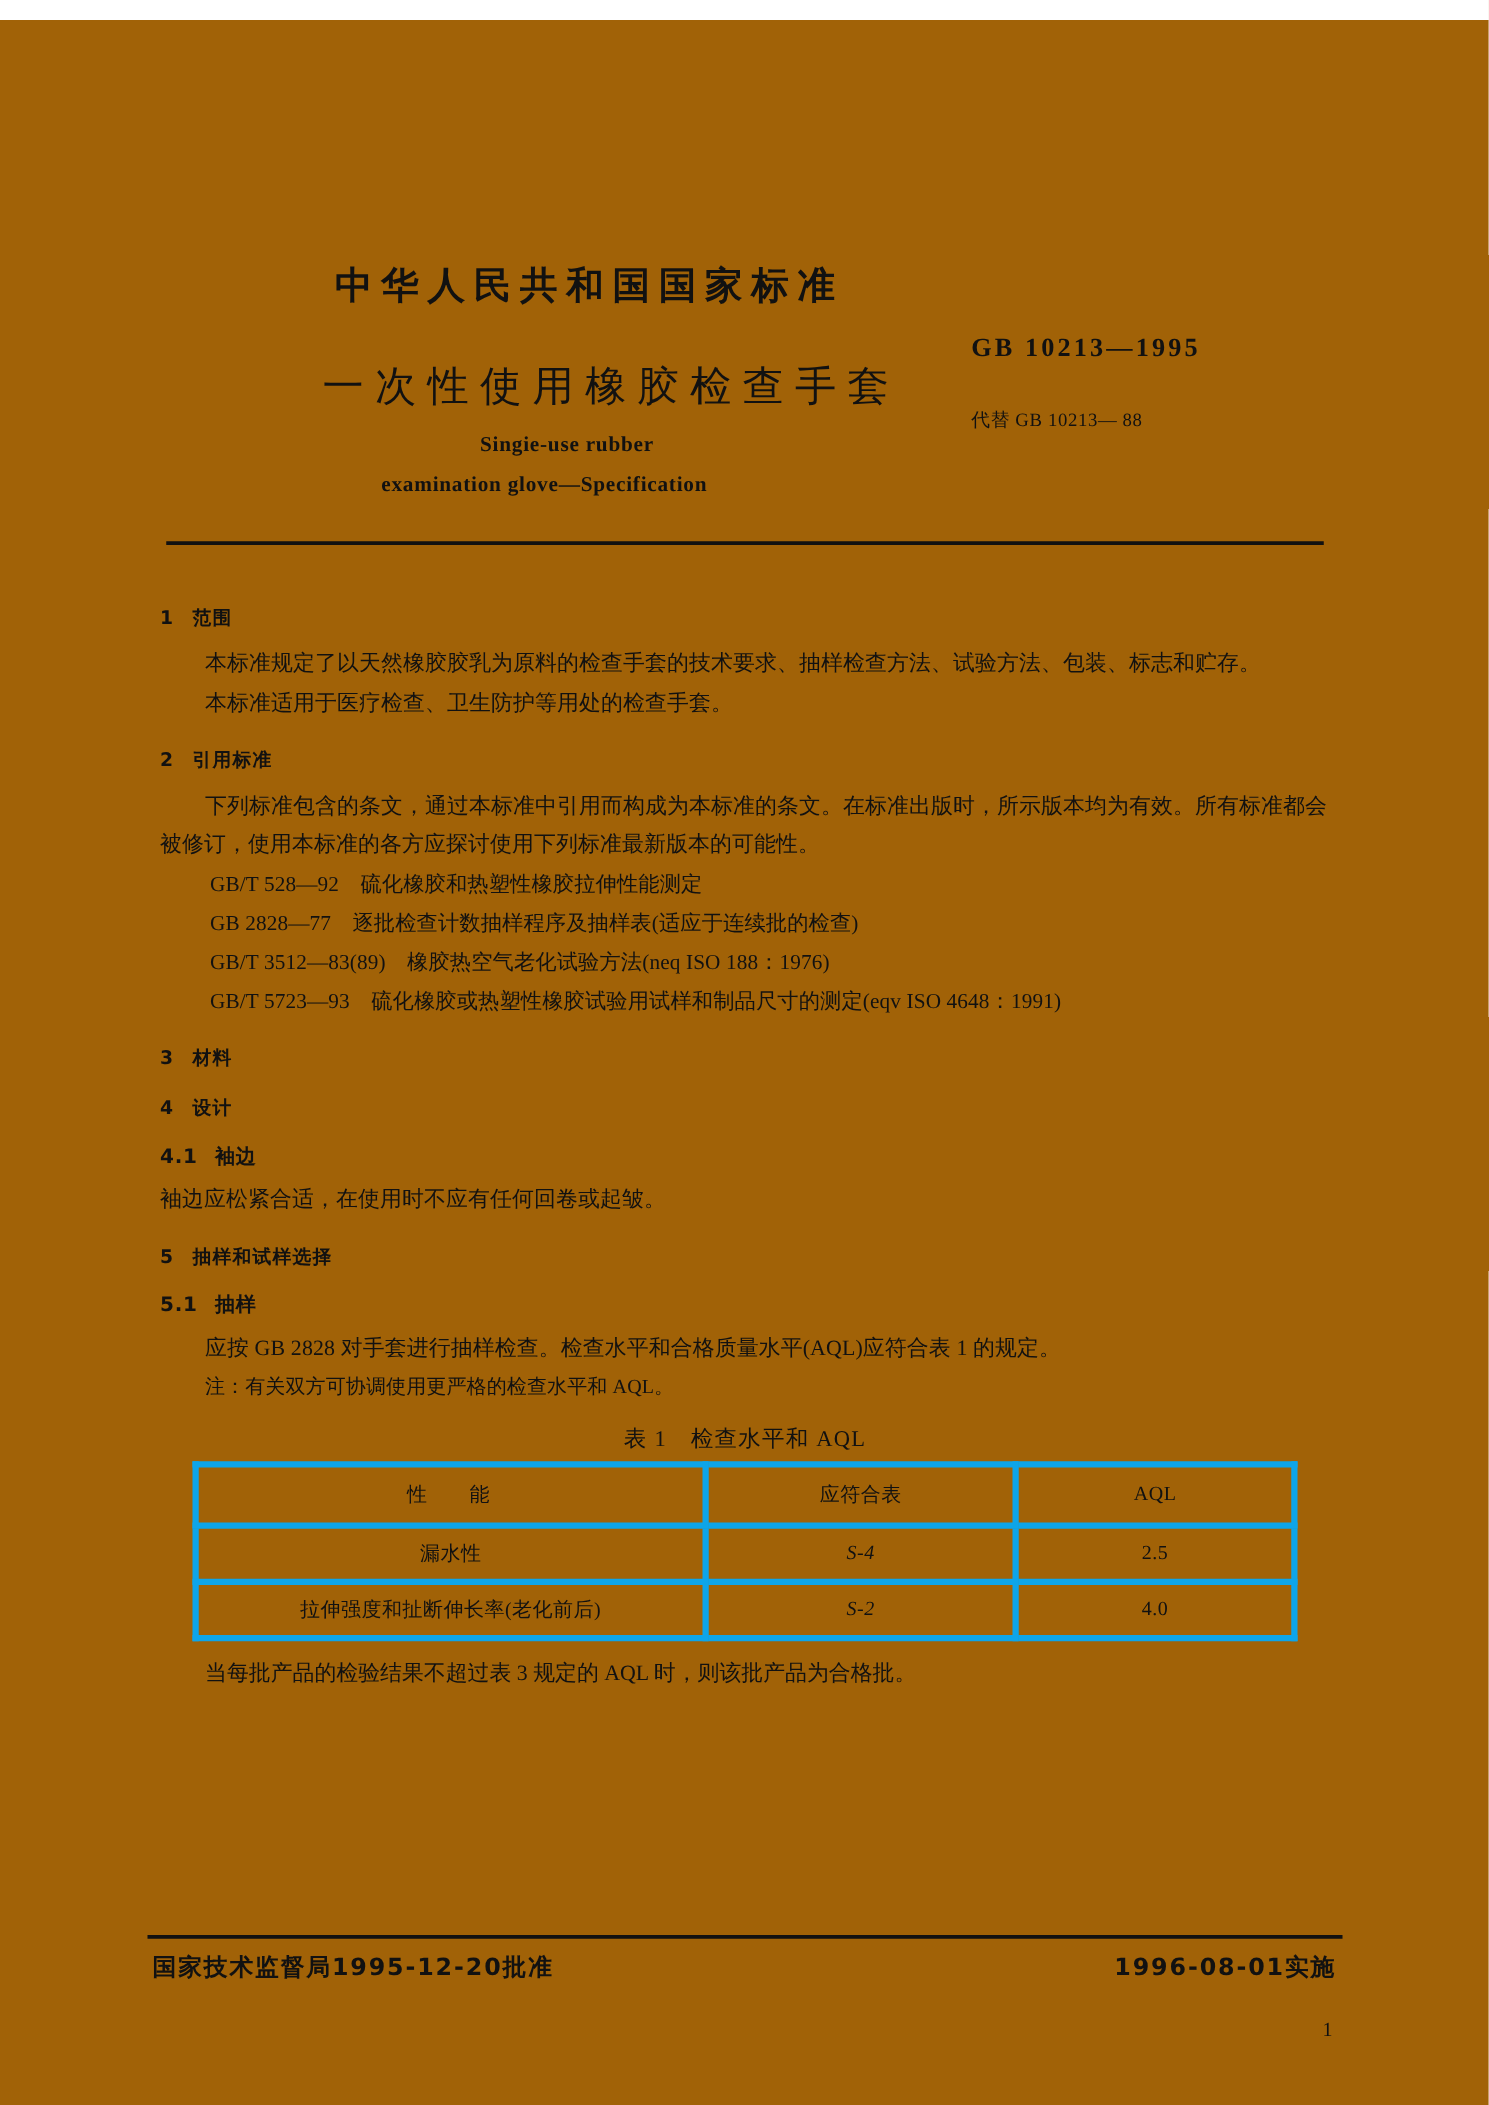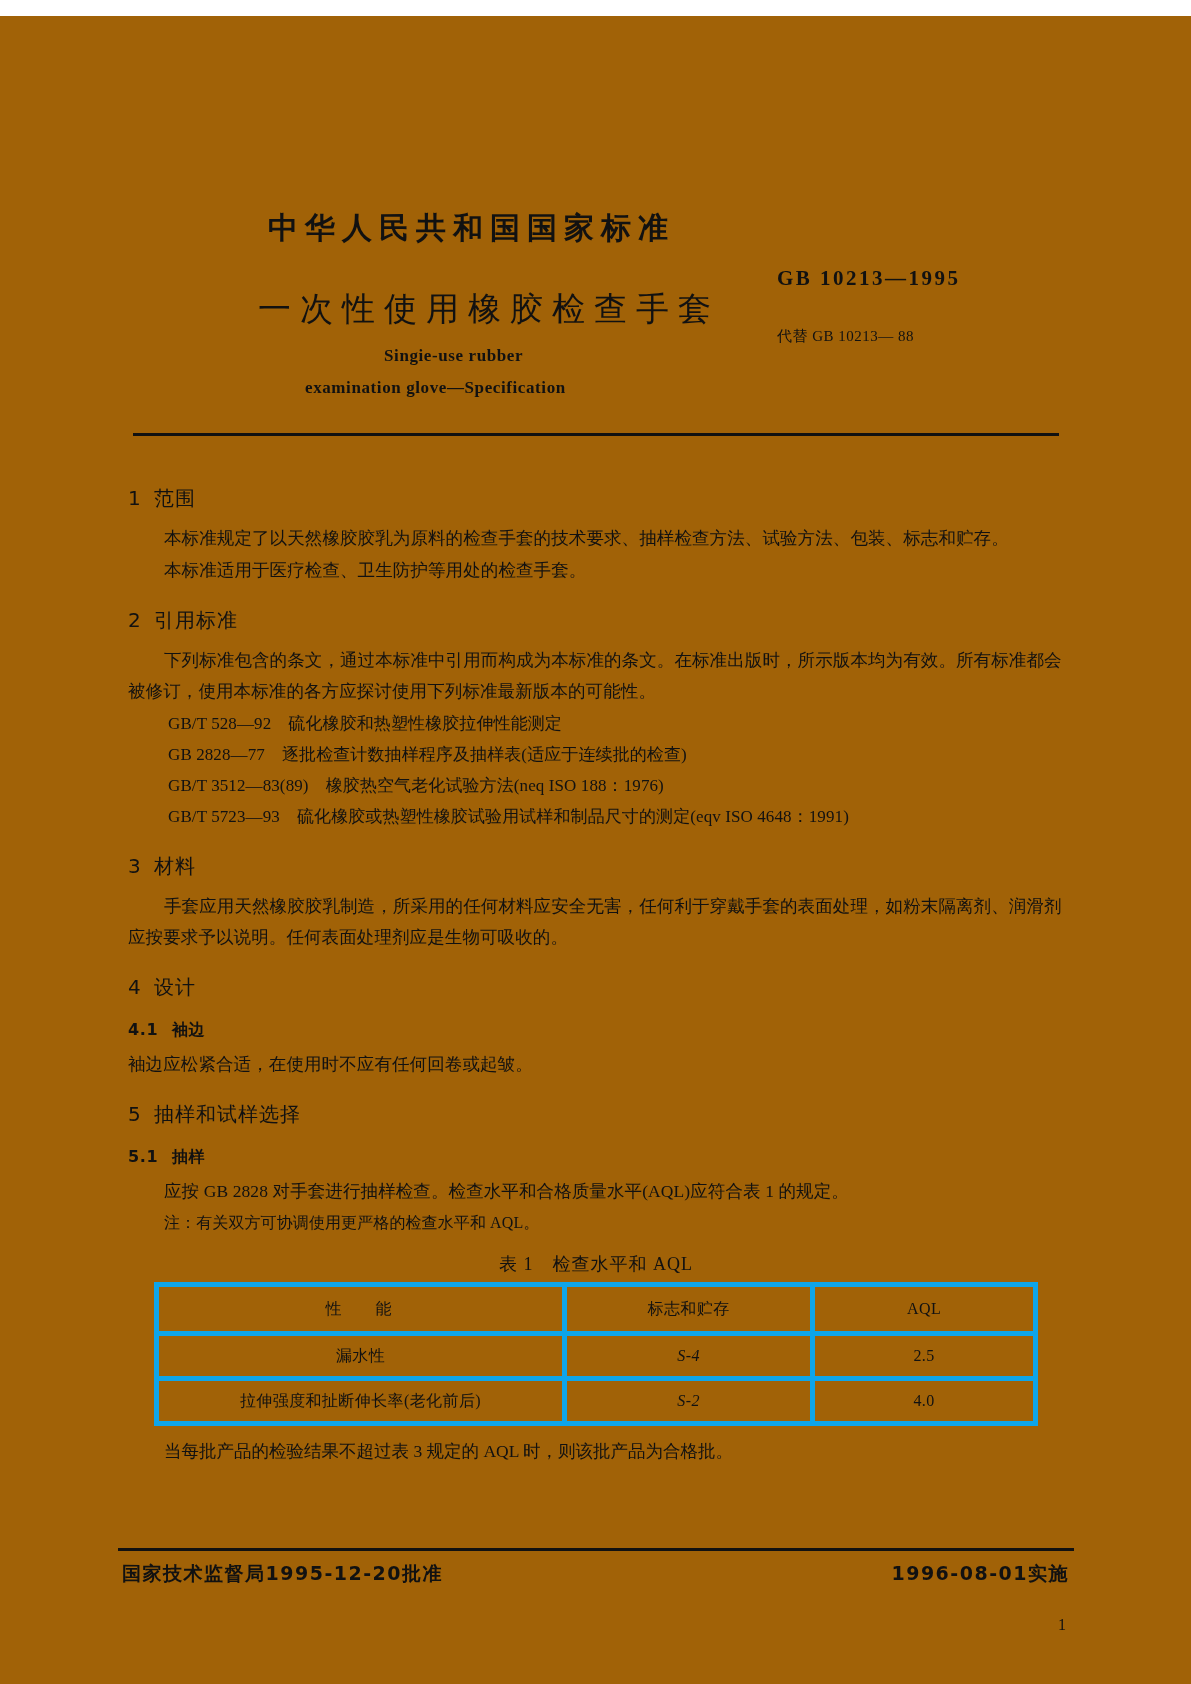--- a/index.html
+++ b/index.html
@@ -97,22 +97,22 @@
 
   
   .content {
     position: absolute;
     left: 128px;
     top: 448px;
     width: 936px;
   }
   .h2 {
     font-family: "DejaVu Sans", "Liberation Sans", sans-serif;
-    font-weight: normal;
-    font-size: 20px;
+    font-weight: bold;
+    font-size: 15px;
     margin: 21px 0 11px 0;
     letter-spacing: 1px;
   }
   .h2 .num {
     display: inline-block;
     min-width: 26px;
   }
   .h3 {
     font-family: "DejaVu Sans", "Liberation Sans", sans-serif;
     font-weight: bold;
@@ -266,21 +266,20 @@
     </div>
     <p class="para">下列标准包含的条文，通过本标准中引用而构成为本标准的条文。在标准出版时，所示版本均为有效。所有标准都会被修订，使用本标准的各方应探讨使用下列标准最新版本的可能性。</p>
     <p class="ref">GB/T 528—92　硫化橡胶和热塑性橡胶拉伸性能测定</p>
     <p class="ref">GB 2828—77　逐批检查计数抽样程序及抽样表(适应于连续批的检查)</p>
     <p class="ref">GB/T 3512—83(89)　橡胶热空气老化试验方法(neq ISO 188：1976)</p>
     <p class="ref">GB/T 5723—93　硫化橡胶或热塑性橡胶试验用试样和制品尺寸的测定(eqv ISO 4648：1991)</p>
 
     <div class="h2">
       <span class="num">3</span><span>材料</span>
     </div>
-    <p class="para">手套应用天然橡胶胶乳制造，所采用的任何材料应安全无害，任何利于穿戴手套的表面处理，如粉末隔离剂、润滑剂应按要求予以说明。任何表面处理剂应是生物可吸收的。</p>
 
     <div class="h2">
       <span class="num">4</span><span>设计</span>
     </div>
     <div class="h3">
       <span class="num">4.1</span><span>袖边</span>
     </div>
     <p class="para noindent">袖边应松紧合适，在使用时不应有任何回卷或起皱。</p>
 
     <div class="h2">
@@ -290,21 +289,21 @@
       <span class="num">5.1</span><span>抽样</span>
     </div>
     <p class="para">应按 GB 2828 对手套进行抽样检查。检查水平和合格质量水平(AQL)应符合表 1 的规定。</p>
     <p class="note">注：有关双方可协调使用更严格的检查水平和 AQL。</p>
 
     <div class="table-caption">表 1　检查水平和 AQL</div>
     <table class="data">
       <thead>
         <tr>
           <th><span class="perf-head">性能</span></th>
-          <th>标志和贮存</th>
+          <th>应符合表</th>
           <th>AQL</th>
         </tr>
       </thead>
       <tbody>
         <tr>
           <td>漏水性</td>
           <td class="italic-s">S-4</td>
           <td>2.5</td>
         </tr>
         <tr>

